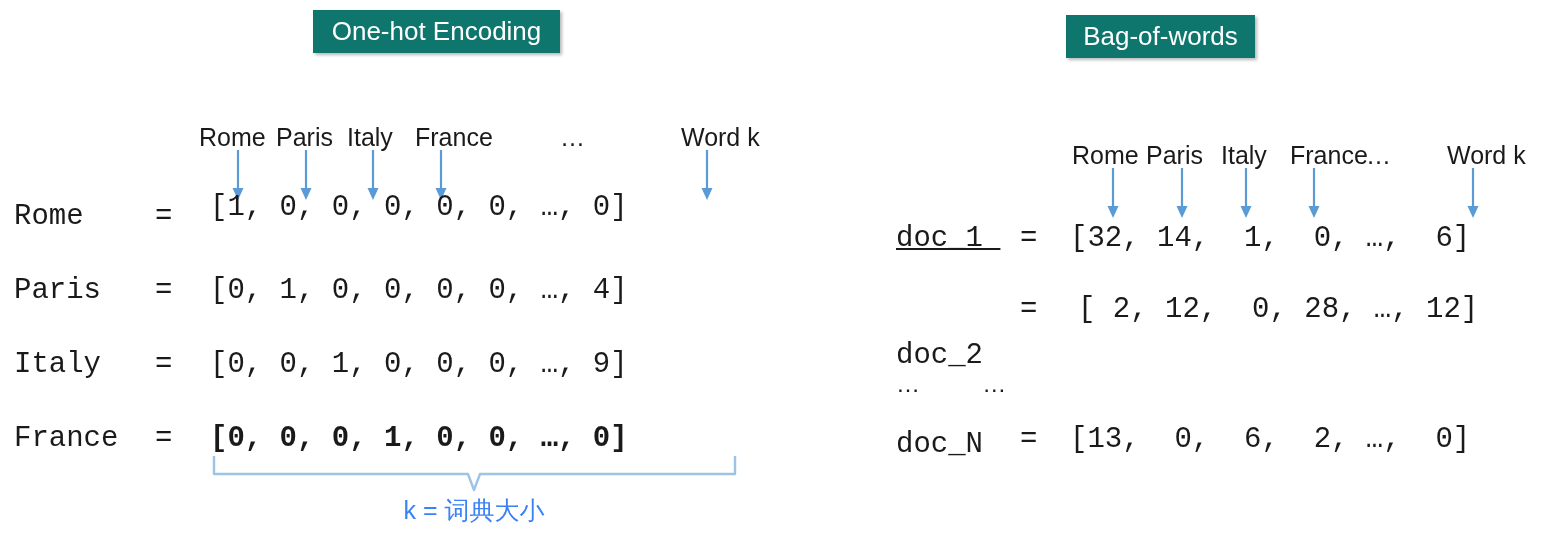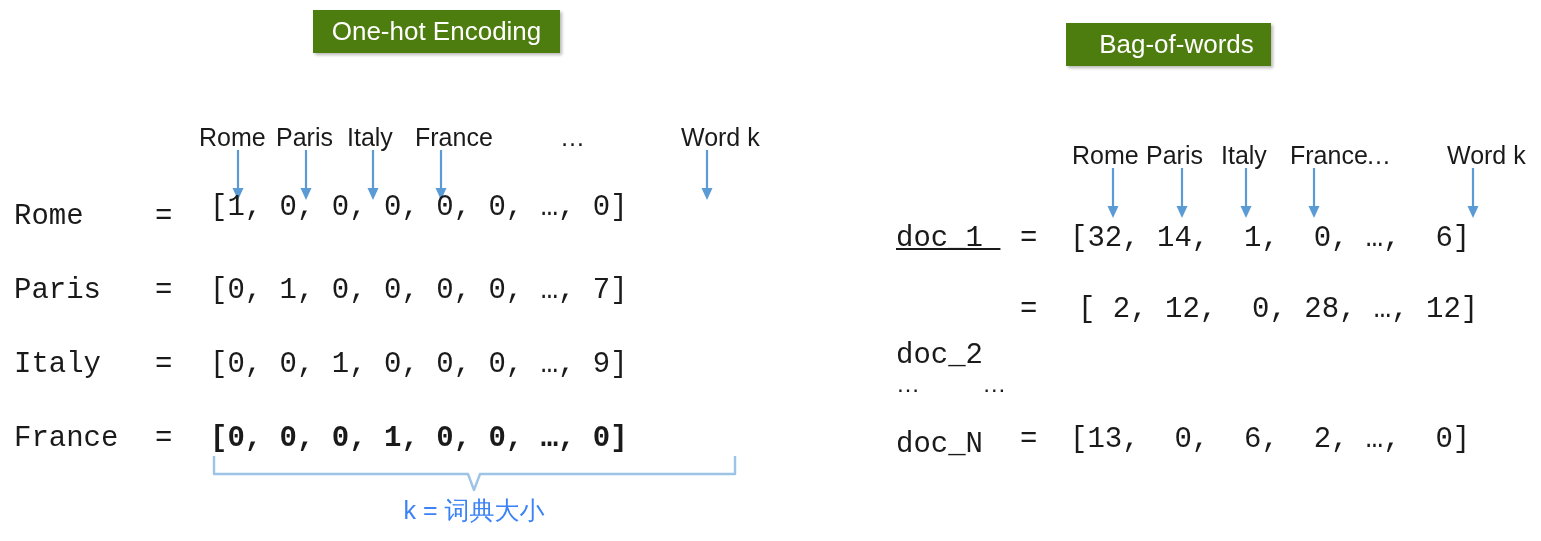--- a/index.html
+++ b/index.html
@@ -12,41 +12,40 @@
     height: 541px;
     position: relative;
     overflow: hidden;
     font-family: "Liberation Sans", sans-serif;
     color: #1a1a1a;
   }
 
   
   .banner {
     position: absolute;
-    background: #4d7c0f;
+    background: #0f766e;
     color: #ffffff;
     font-family: "Liberation Sans", sans-serif;
     font-size: 26px;
     line-height: 43px;
     text-align: center;
     white-space: nowrap;
     box-shadow: 2px 2px 3px rgba(0,0,0,0.28);
   }
   #banner-onehot {
     left: 313px;
     top: 10px;
     width: 247px;
     height: 43px;
   }
   #banner-bow {
     left: 1066px;
-    top: 23px;
+    top: 15px;
     width: 189px;
     height: 43px;
-    padding-left: 16px;
   }
 
   
   .col-label {
     position: absolute;
     font-family: "Liberation Sans", sans-serif;
     font-size: 25px;
     line-height: 30px;
     color: #1a1a1a;
     white-space: nowrap;
@@ -139,21 +138,21 @@
   <line x1="8" y1="0" x2="8" y2="40" stroke="#5b9bd5" stroke-width="2.2"></line>
   <polygon points="8,50 2.5,38 13.5,38" fill="#5b9bd5"></polygon>
 </svg>
 
 <div class="mono-row" style="left:14px;top:200px;">Rome  </div>
 <div class="mono-row" style="left:155px;top:200px;">=</div>
 <div class="mono-row" style="left:210px;top:191px;">[1, 0, 0, 0, 0, 0, …, 0]</div>
 
 <div class="mono-row" style="left:14px;top:274px;">Paris </div>
 <div class="mono-row" style="left:155px;top:274px;">=</div>
-<div class="mono-row" style="left:210px;top:274px;">[0, 1, 0, 0, 0, 0, …, 7]</div>
+<div class="mono-row" style="left:210px;top:274px;">[0, 1, 0, 0, 0, 0, …, 4]</div>
 
 <div class="mono-row" style="left:14px;top:348px;">Italy </div>
 <div class="mono-row" style="left:155px;top:348px;">=</div>
 <div class="mono-row" style="left:210px;top:348px;">[0, 0, 1, 0, 0, 0, …, 9]</div>
 
 <div class="mono-row" style="left:14px;top:422px;">France</div>
 <div class="mono-row" style="left:155px;top:422px;">=</div>
 <div class="mono-row" style="left:210px;top:422px;font-weight:bold;">[0, 0, 0, 1, 0, 0, …, 0]</div>
 
 <svg id="brace-svg" width="540" height="48" viewBox="0 0 540 48">

